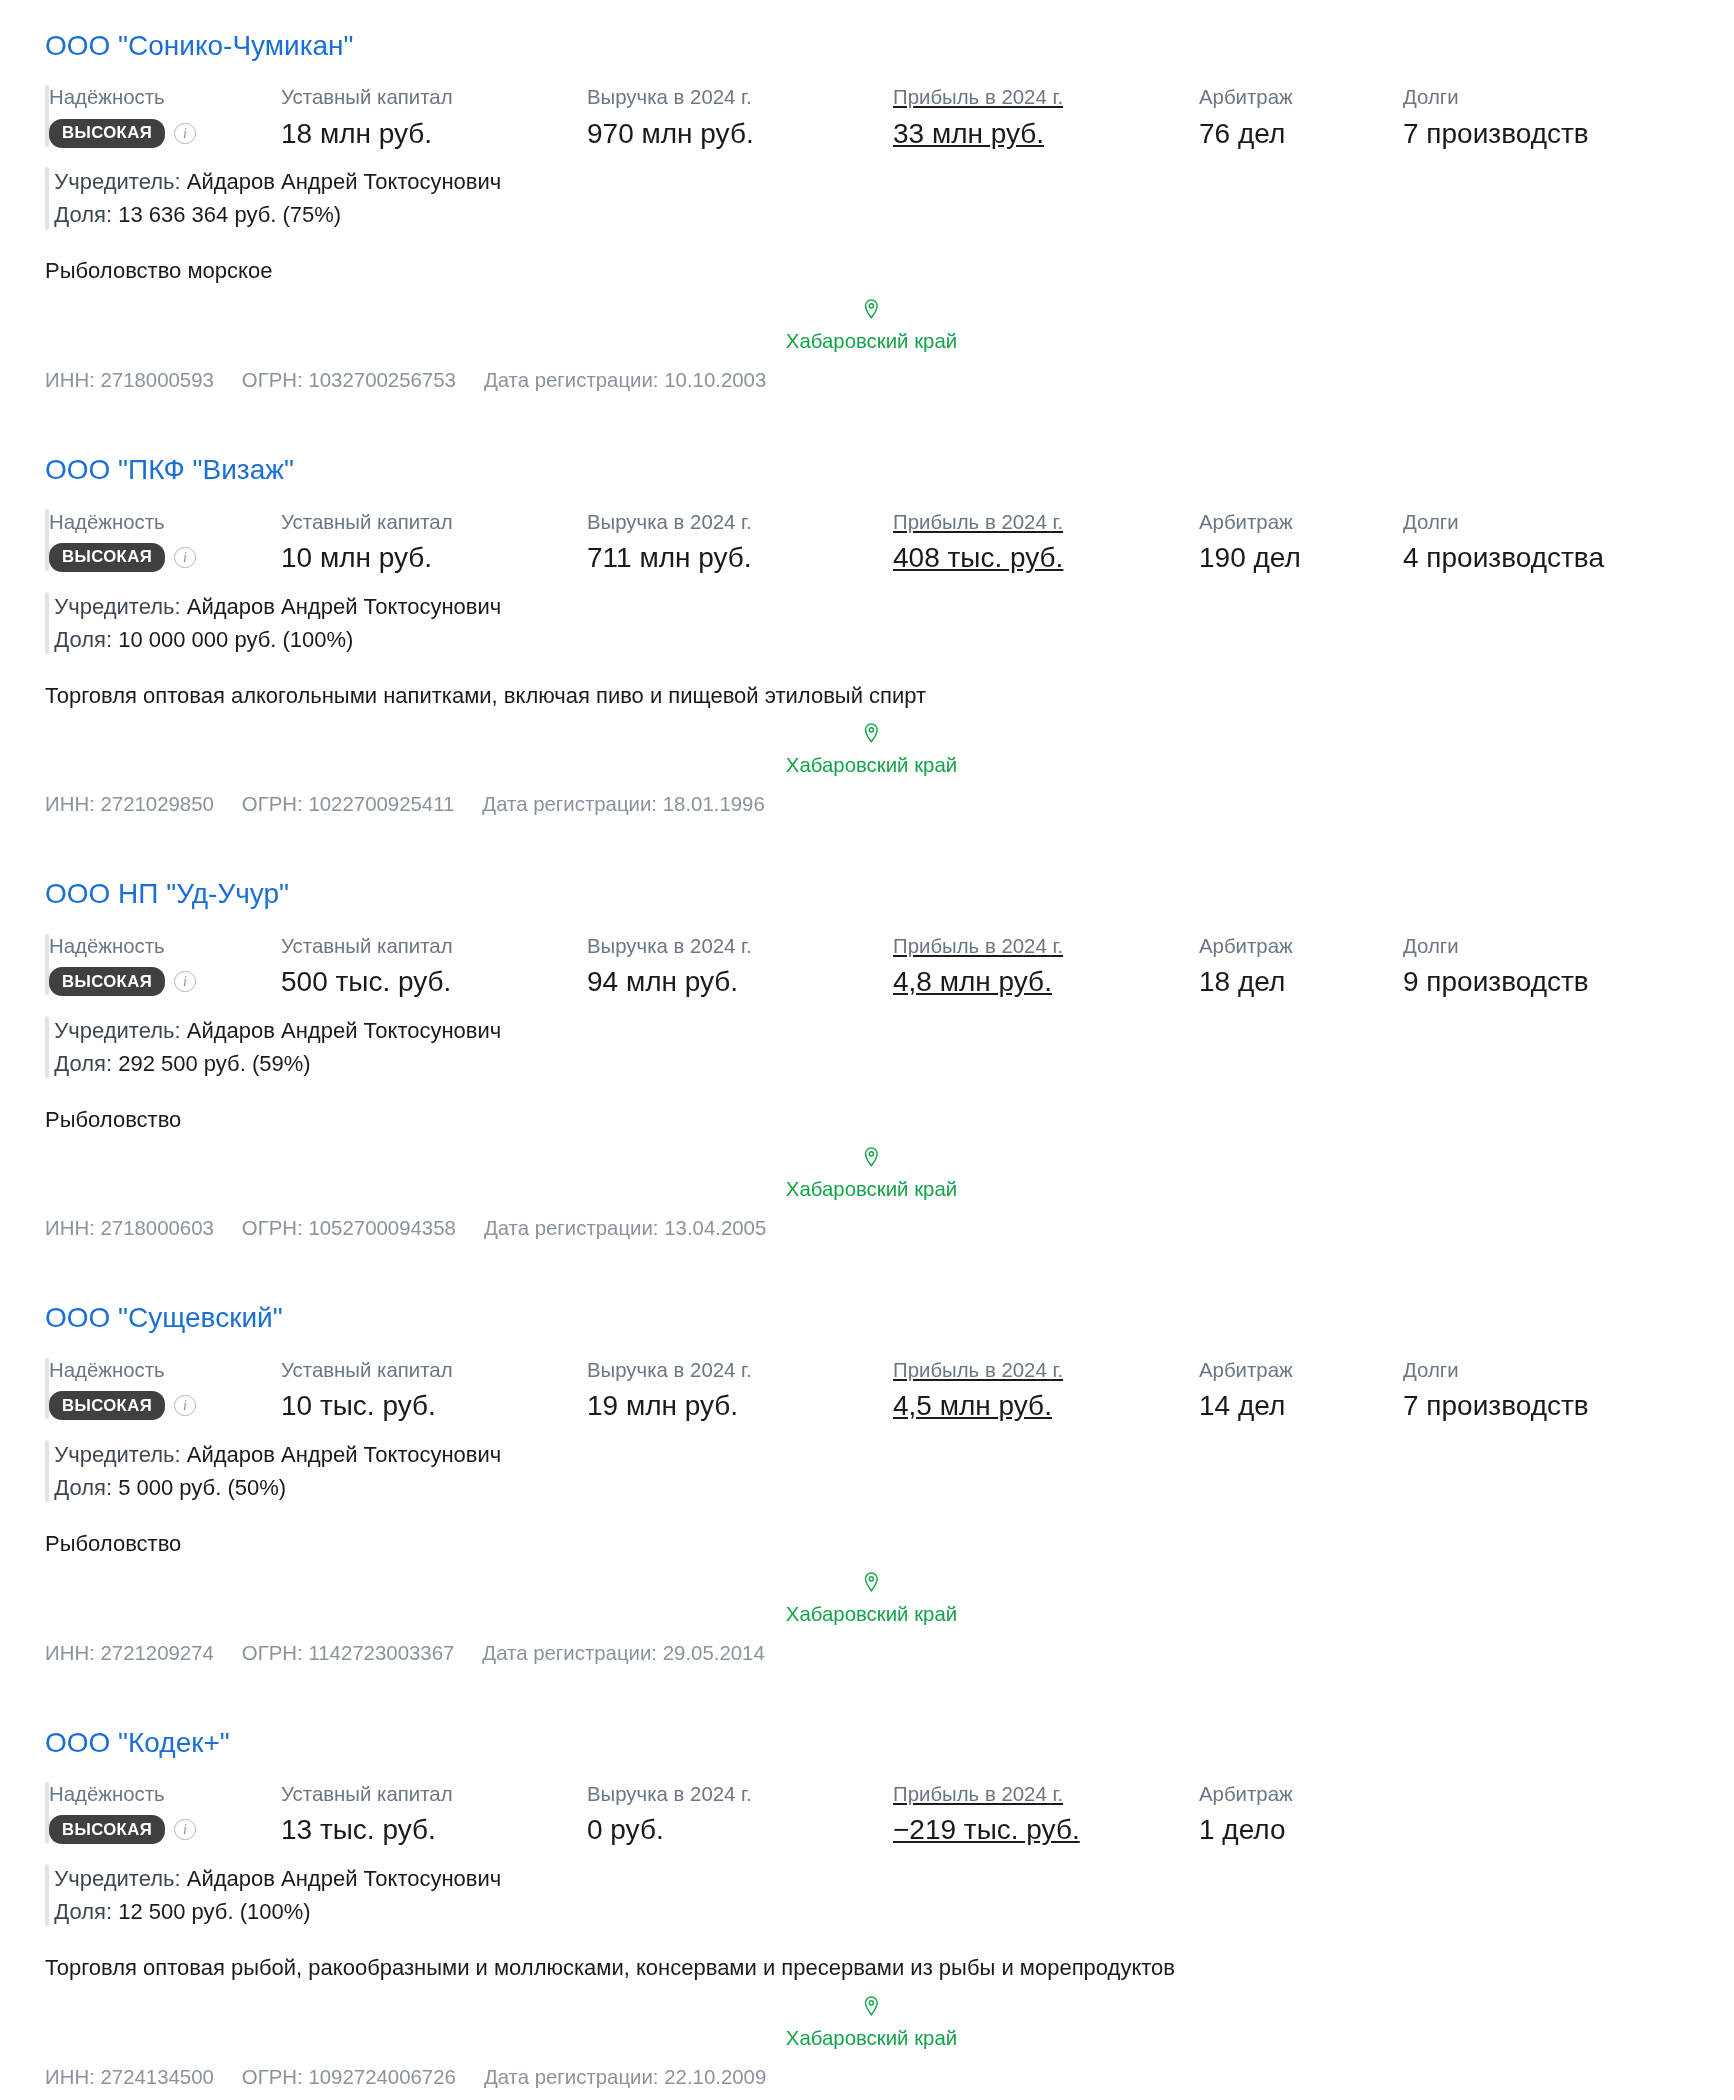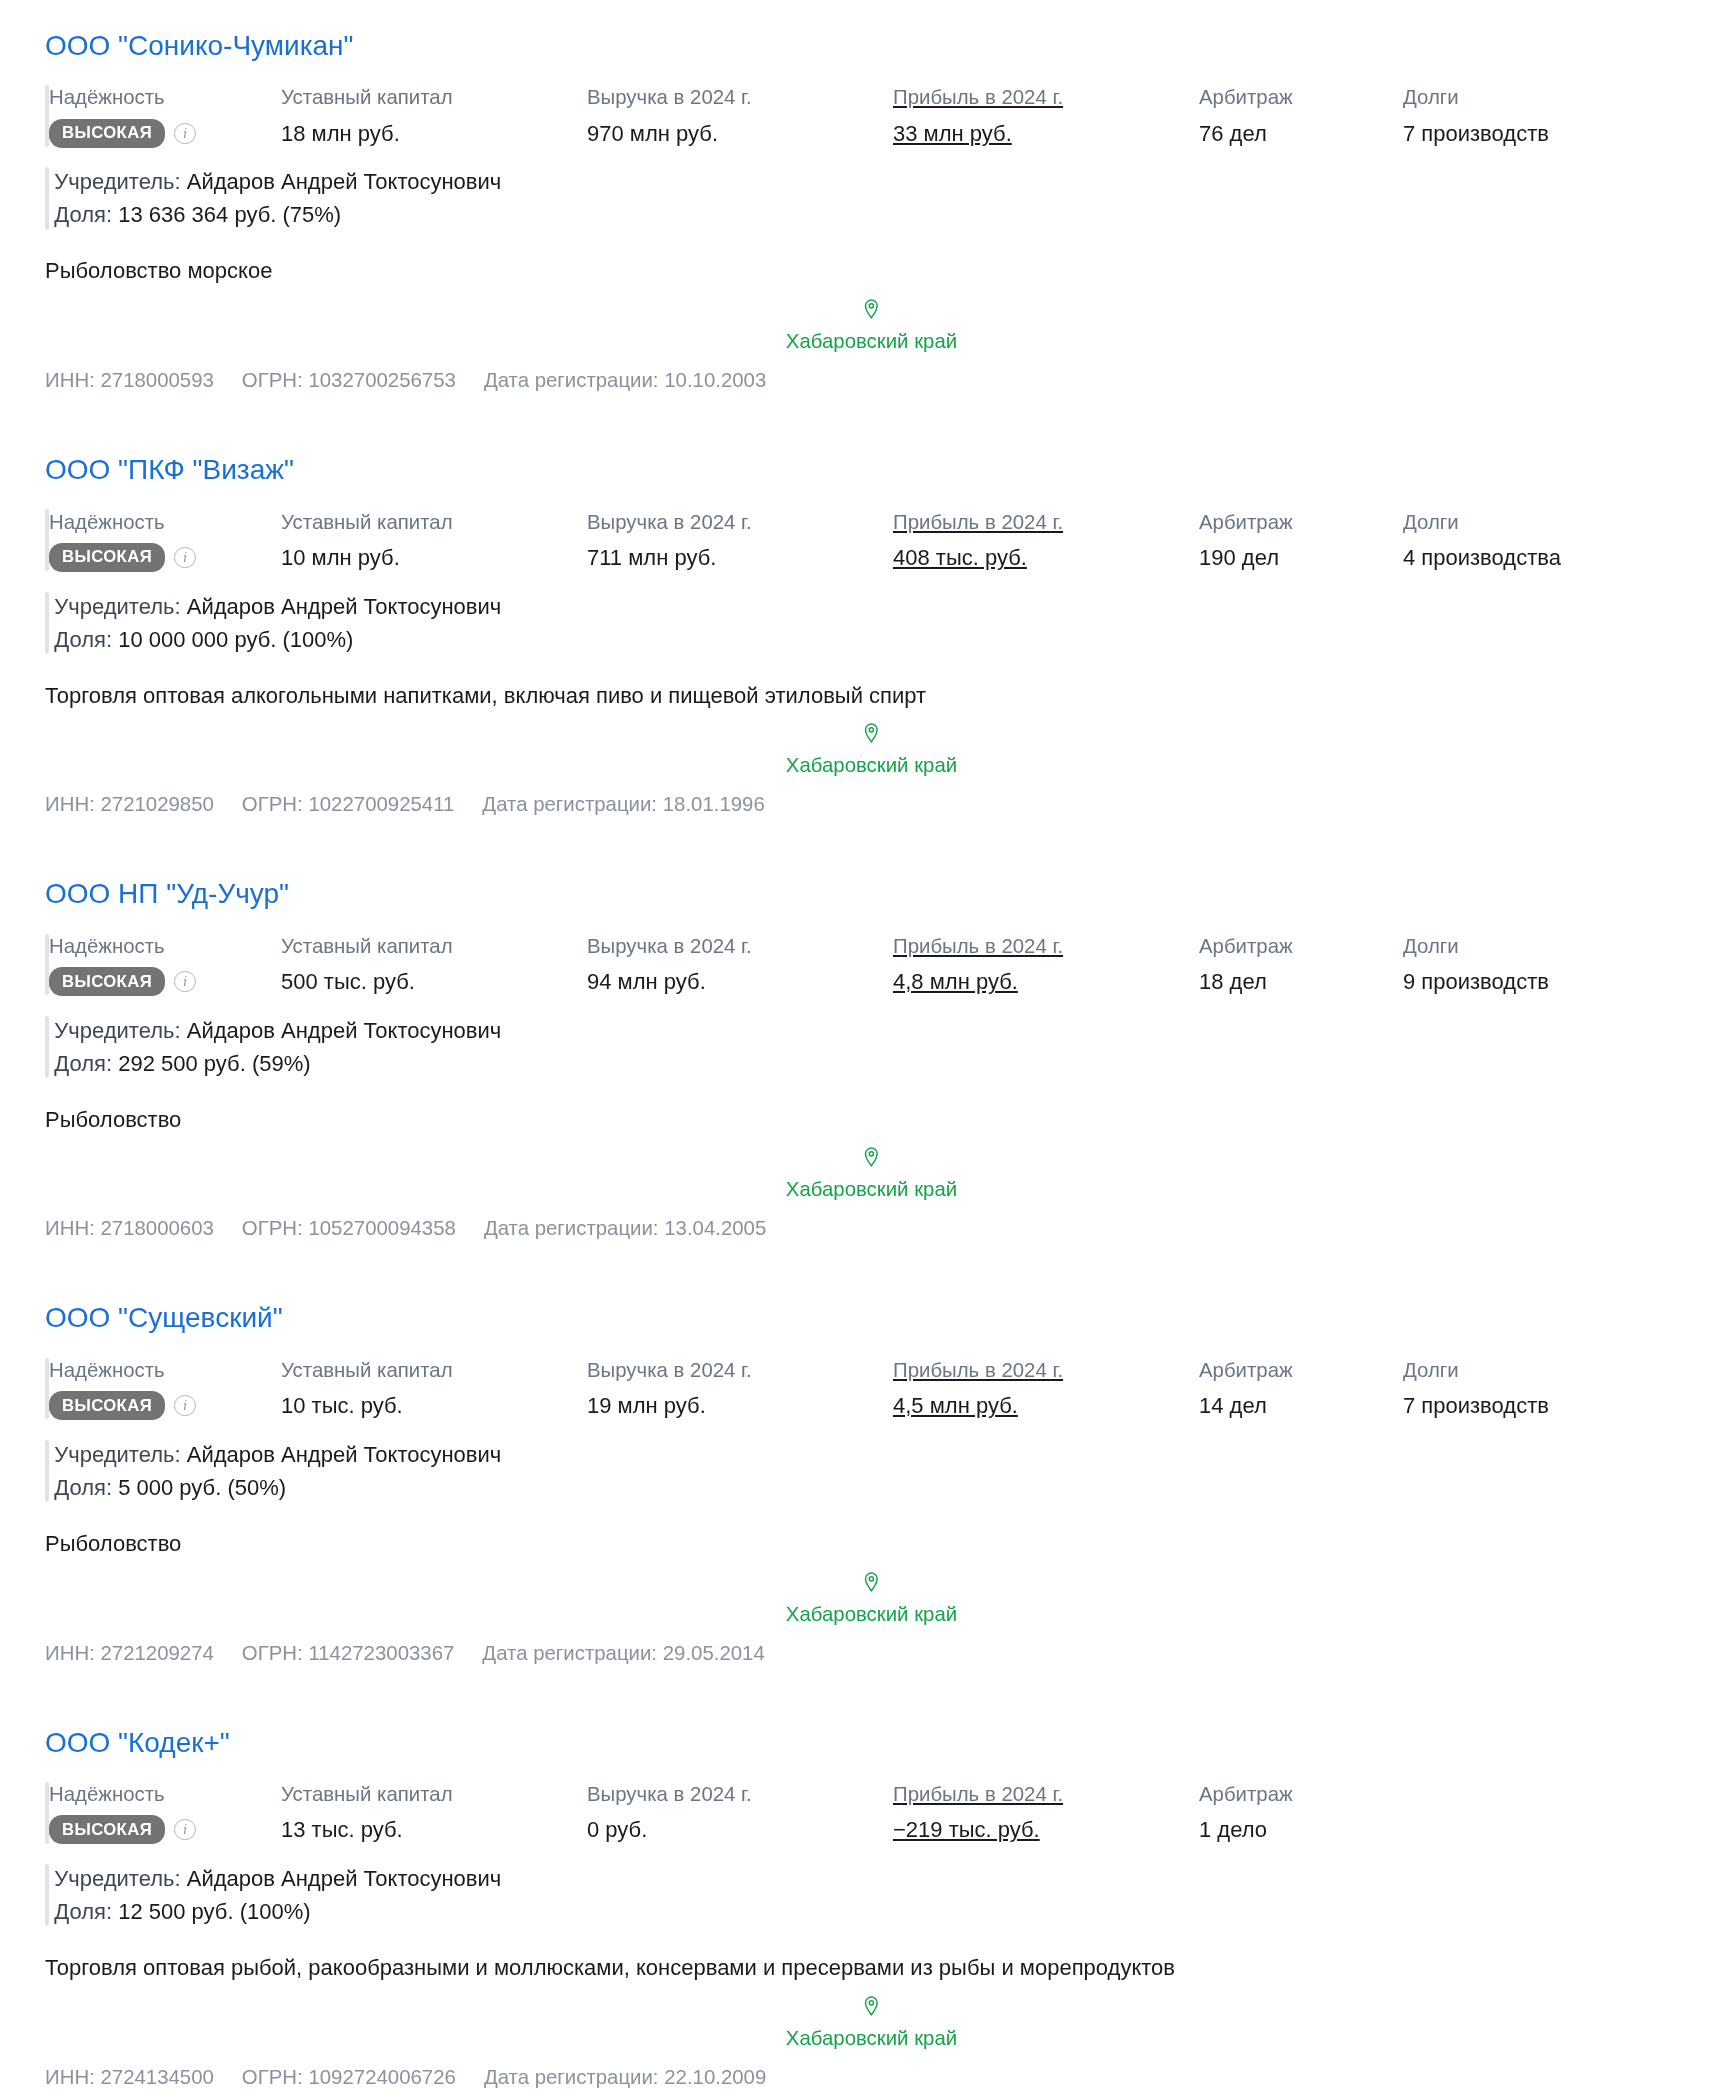--- a/index.html
+++ b/index.html
@@ -55,40 +55,40 @@
     padding-right: 16.7px;
   }
   .metric-label {
     font-size: 20.4px;
     line-height: 28px;
     color: #6b7683;
     white-space: nowrap;
     margin-bottom: 7.4px;
   }
   .metric-value {
-    font-size: 22px;
+    font-size: 28px;
     line-height: 30px;
     color: #1a1a1a;
     white-space: nowrap;
   }
   .m-reliability { width: 232px; }
   .m-capital    { width: 306px; }
   .m-revenue    { width: 306px; }
   .m-profit     { width: 306px; text-decoration: underline; }
   .m-arbitration{ width: 204px; }
   .m-debts      { width: 278px; }
 
   .badge-row {
     display: flex;
     align-items: center;
     gap: 9.3px;
   }
   .badge {
     display: inline-block;
-    background: #737373;
+    background: #404040;
     color: #ffffff;
     font-size: 16.7px;
     line-height: 16.7px;
     letter-spacing: 0.4px;
     font-weight: 700;
     padding: 6.5px 13px 5.6px 13px;
     border-radius: 13px;
     text-transform: uppercase;
   }
   .info-icon {

